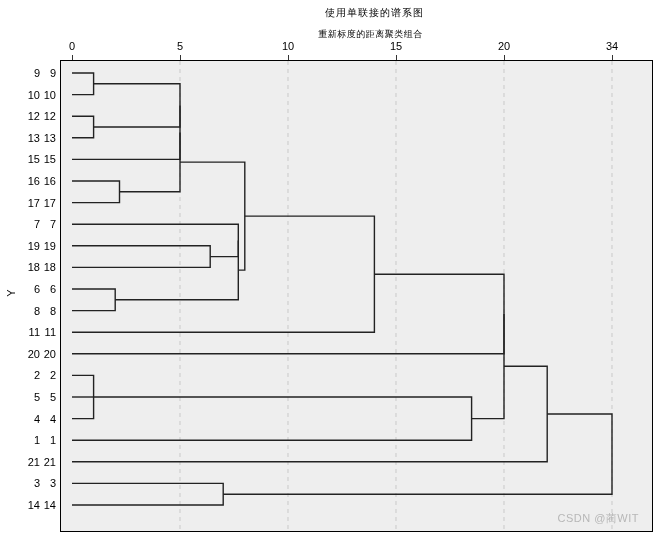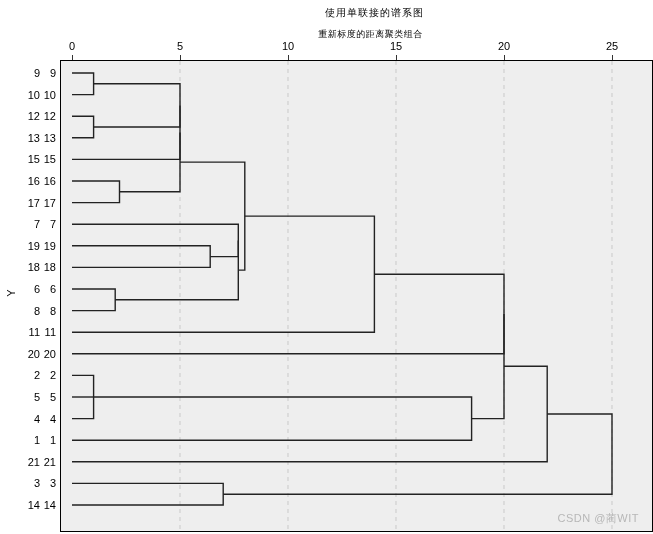--- a/index.html
+++ b/index.html
@@ -131,21 +131,21 @@
       <div class="xtick-label" style="left: 72px;">0</div>
       <div class="xtick-mark" style="left: 72px;"></div>
       <div class="xtick-label" style="left: 180px;">5</div>
       <div class="xtick-mark" style="left: 180px;"></div>
       <div class="xtick-label" style="left: 288px;">10</div>
       <div class="xtick-mark" style="left: 288px;"></div>
       <div class="xtick-label" style="left: 396px;">15</div>
       <div class="xtick-mark" style="left: 396px;"></div>
       <div class="xtick-label" style="left: 504px;">20</div>
       <div class="xtick-mark" style="left: 504px;"></div>
-      <div class="xtick-label" style="left: 612px;">25</div>
+      <div class="xtick-label" style="left: 612px;">34</div>
       <div class="xtick-mark" style="left: 612px;"></div>
     </div>
 
   <div id="plot">
     <svg id="plot-svg" width="591" height="470">
         <line x1="119" x2="119" y1="0" y2="472" stroke="#c9c9c9" stroke-width="1" stroke-dasharray="4,4"></line>
         <line x1="227" x2="227" y1="0" y2="472" stroke="#c9c9c9" stroke-width="1" stroke-dasharray="4,4"></line>
         <line x1="335" x2="335" y1="0" y2="472" stroke="#c9c9c9" stroke-width="1" stroke-dasharray="4,4"></line>
         <line x1="443" x2="443" y1="0" y2="472" stroke="#c9c9c9" stroke-width="1" stroke-dasharray="4,4"></line>
         <line x1="551" x2="551" y1="0" y2="472" stroke="#c9c9c9" stroke-width="1" stroke-dasharray="4,4"></line>

